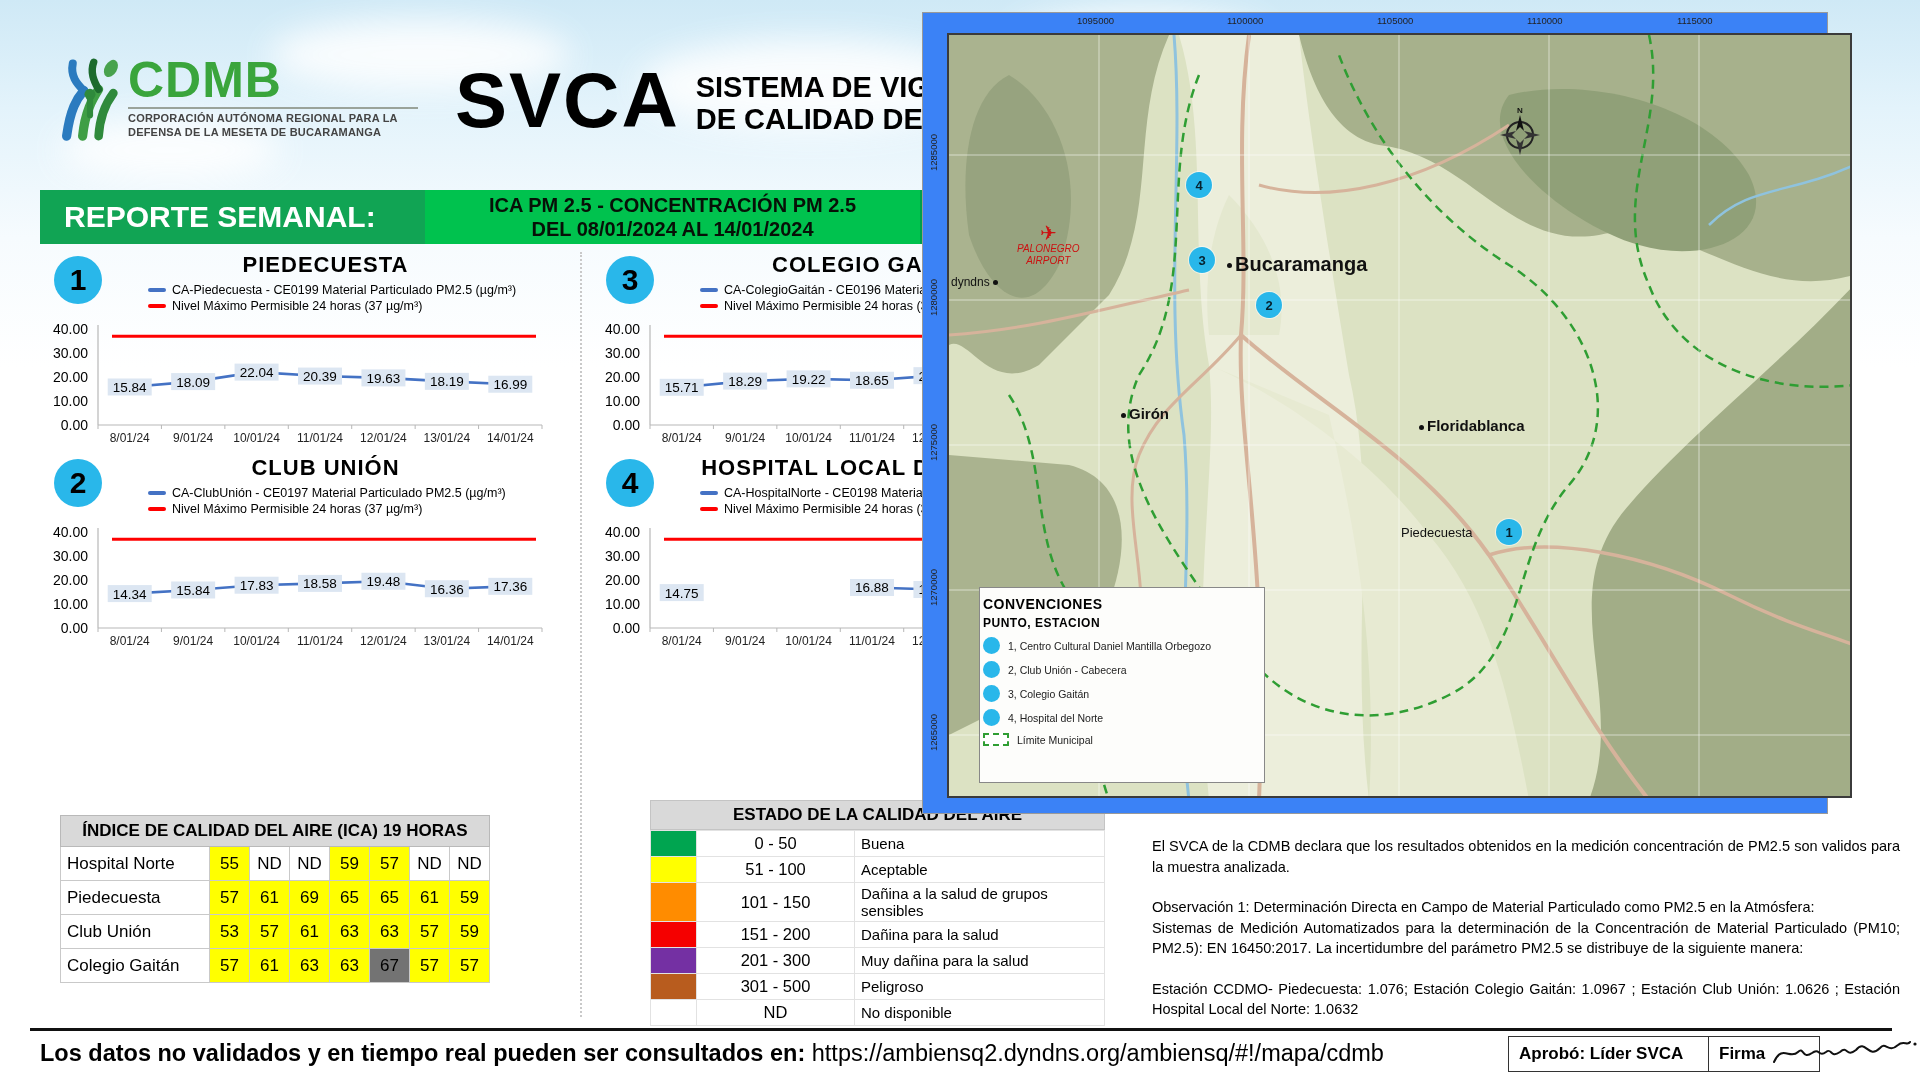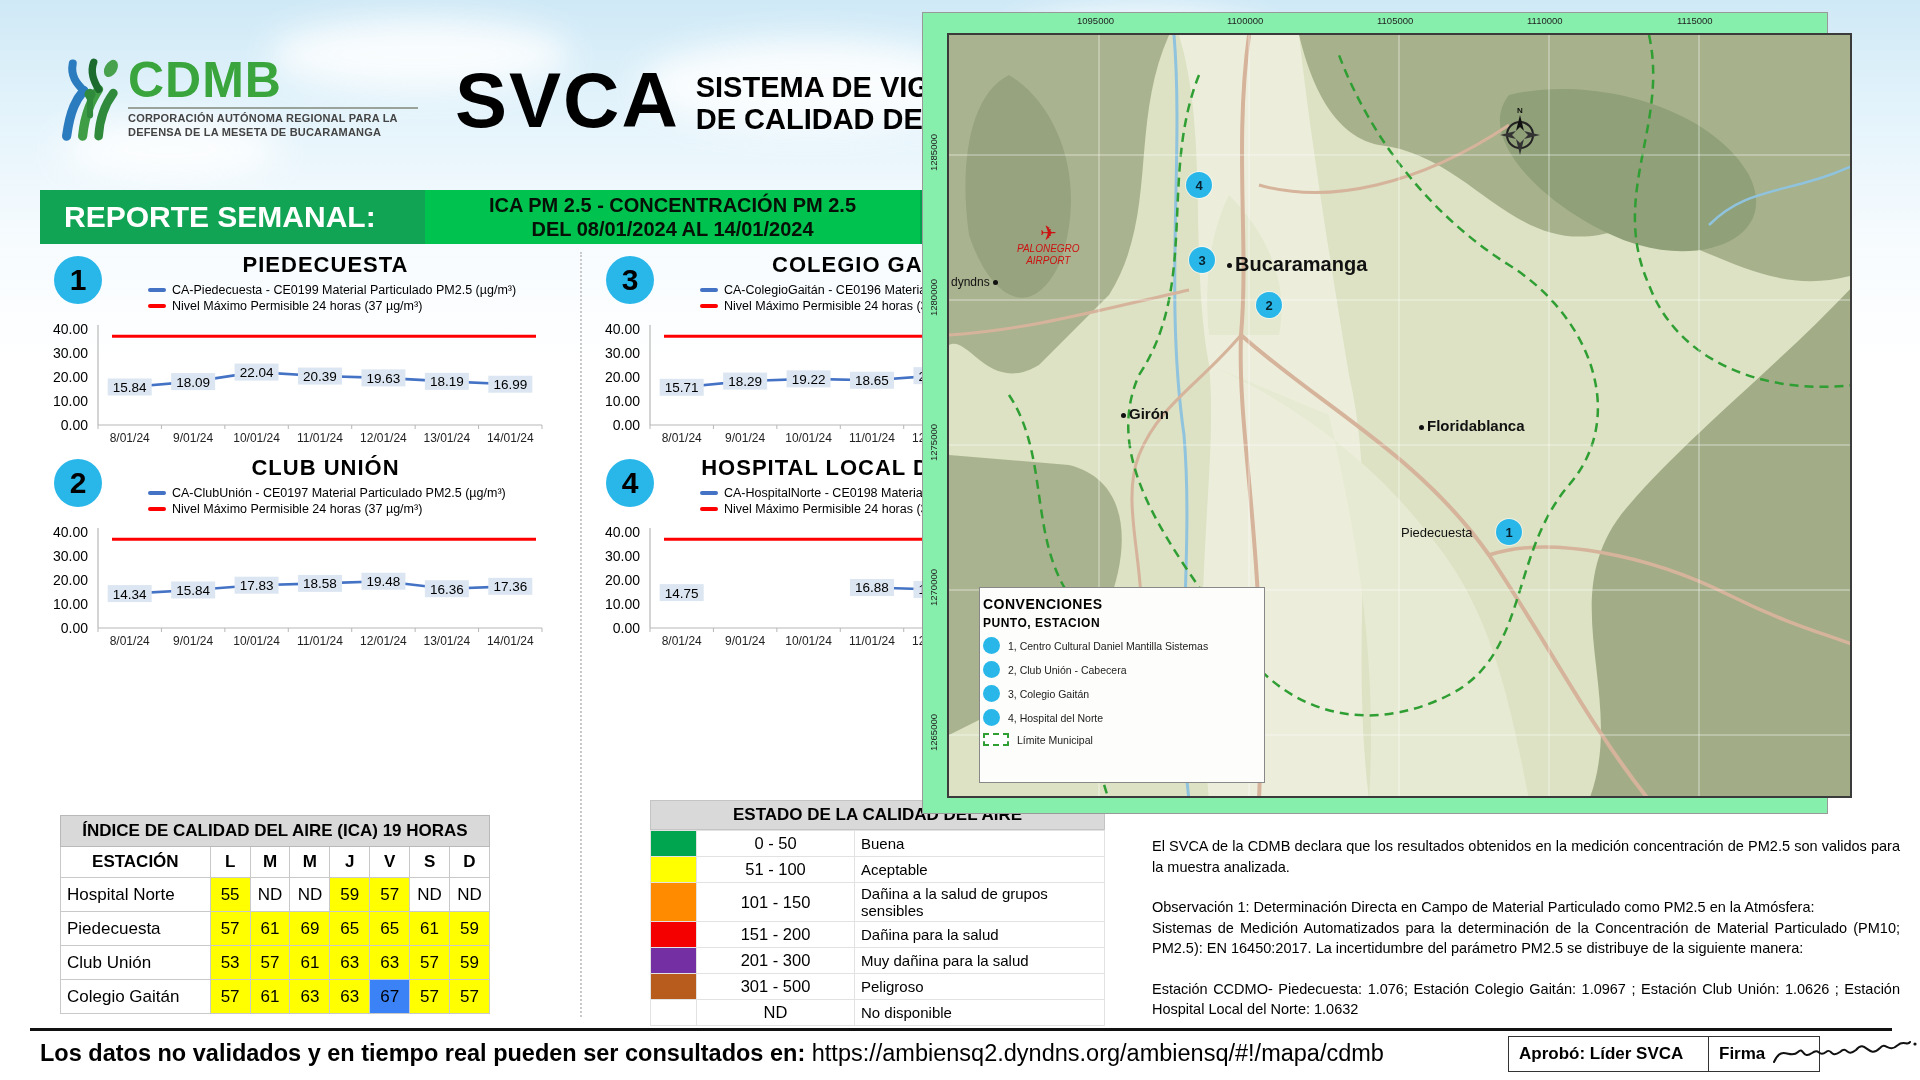--- a/index.html
+++ b/index.html
@@ -51,21 +51,21 @@
   
   .estado { left:650px; top:800px; width:455px; font-size:16px; }
   .estado .ttl { background:#d9d9d9; font-weight:bold; font-size:17px; text-align:center; padding:4px 0; border:1px solid #c4c4c4; }
   .estado table { width:455px; }
   .estado td { border:1px solid #e2e2e2; padding:2px 6px; height:26px; }
   .estado .sw { width:46px; }
   .estado .rg { width:158px; text-align:center; font-size:16.5px; }
   .estado .lb { font-size:15px; }
 
   
-  .map-panel { left:922px; top:12px; width:906px; height:802px; background:#86efac; border:1px solid #999; }
+  .map-panel { left:922px; top:12px; width:906px; height:802px; background:#3b82f6; border:1px solid #999; }
   .map-toplabels { position:absolute; top:2px; left:24px; width:905px; height:16px; }
   .map-toplabels span, .map-leftlabels span { position:absolute; font-size:9.5px; color:#222; }
   .map-leftlabels { position:absolute; top:20px; left:0; width:20px; height:765px; }
   .map-leftlabels span { transform:rotate(-90deg); transform-origin:center; width:44px; text-align:center; left:-12px; }
   .map-canvas { position:absolute; left:24px; top:20px; width:905px; height:765px; border:2px solid #3b3b3b; overflow:hidden; background:#dde3c4; }
   .map-city { position:absolute; color:#111; white-space:nowrap; }
   .map-dot { display:inline-block; width:5px; height:5px; background:#111; border-radius:50%; margin-right:3px; vertical-align:middle; }
   .map-marker { position:absolute; width:26px; height:26px; border-radius:50%; background:#29b7ea; color:#06222e;
                 font-size:13px; font-weight:bold; display:flex; align-items:center; justify-content:center;
                 box-shadow:0 0 0 1px rgba(255,255,255,.5); }
@@ -352,30 +352,20 @@
       <text x="470.2857142857143" y="125" text-anchor="middle" font-size="12" fill="#222">14/01/24</text>
     </svg>
 </div>
 
 <div class="layer ica">
   <table>
     <thead>
       <tr>
           <th colspan="8" class="ttl">ÍNDICE DE CALIDAD DEL AIRE (ICA) 19 HORAS</th>
         </tr>
-      <tr id="ica-head">
-          <th style="width: 150px;">ESTACIÓN</th>
-          <th>L</th>
-          <th>M</th>
-          <th>M</th>
-          <th>J</th>
-          <th>V</th>
-          <th>S</th>
-          <th>D</th>
-        </tr>
     </thead>
     <tbody id="ica-body">
         <tr>
           <td>Hospital Norte</td>
           <td class="val" style="background: rgb(255, 255, 0);">55</td>
           <td class="val" style="background: rgb(255, 255, 255);">ND</td>
           <td class="val" style="background: rgb(255, 255, 255);">ND</td>
           <td class="val" style="background: rgb(255, 255, 0);">59</td>
           <td class="val" style="background: rgb(255, 255, 0);">57</td>
           <td class="val" style="background: rgb(255, 255, 255);">ND</td>
@@ -400,21 +390,21 @@
           <td class="val" style="background: rgb(255, 255, 0);">63</td>
           <td class="val" style="background: rgb(255, 255, 0);">57</td>
           <td class="val" style="background: rgb(255, 255, 0);">59</td>
         </tr>
         <tr>
           <td>Colegio Gaitán</td>
           <td class="val" style="background: rgb(255, 255, 0);">57</td>
           <td class="val" style="background: rgb(255, 255, 0);">61</td>
           <td class="val" style="background: rgb(255, 255, 0);">63</td>
           <td class="val" style="background: rgb(255, 255, 0);">63</td>
-          <td class="val" style="background: #3b82f6; margin-top: 37px;">67</td>
+          <td class="val" style="background: #737373; margin-top: 37px;">67</td>
           <td class="val" style="background: rgb(255, 255, 0);">57</td>
           <td class="val" style="background: rgb(255, 255, 0);">57</td>
         </tr>
       </tbody>
   </table>
 </div>
 
 <div class="layer estado">
   <div class="ttl">ESTADO DE LA CALIDAD DEL AIRE</div>
   <table>
@@ -546,21 +536,21 @@
         <div class="map-marker" style="left: 547px; top: 484px;">1</div>
       </div>
 
     
     <div class="map-legend">
       <div class="t1">CONVENCIONES</div>
       <div class="t2">PUNTO, ESTACION</div>
       <div id="map-legend-items">
           <div class="item">
             <span class="dotc"></span>
-            <span>1, Centro Cultural Daniel Mantilla Sistemas</span>
+            <span>1, Centro Cultural Daniel Mantilla Orbegozo</span>
           </div>
           <div class="item">
             <span class="dotc"></span>
             <span>2, Club Unión - Cabecera</span>
           </div>
           <div class="item">
             <span class="dotc"></span>
             <span>3, Colegio Gaitán</span>
           </div>
           <div class="item">

